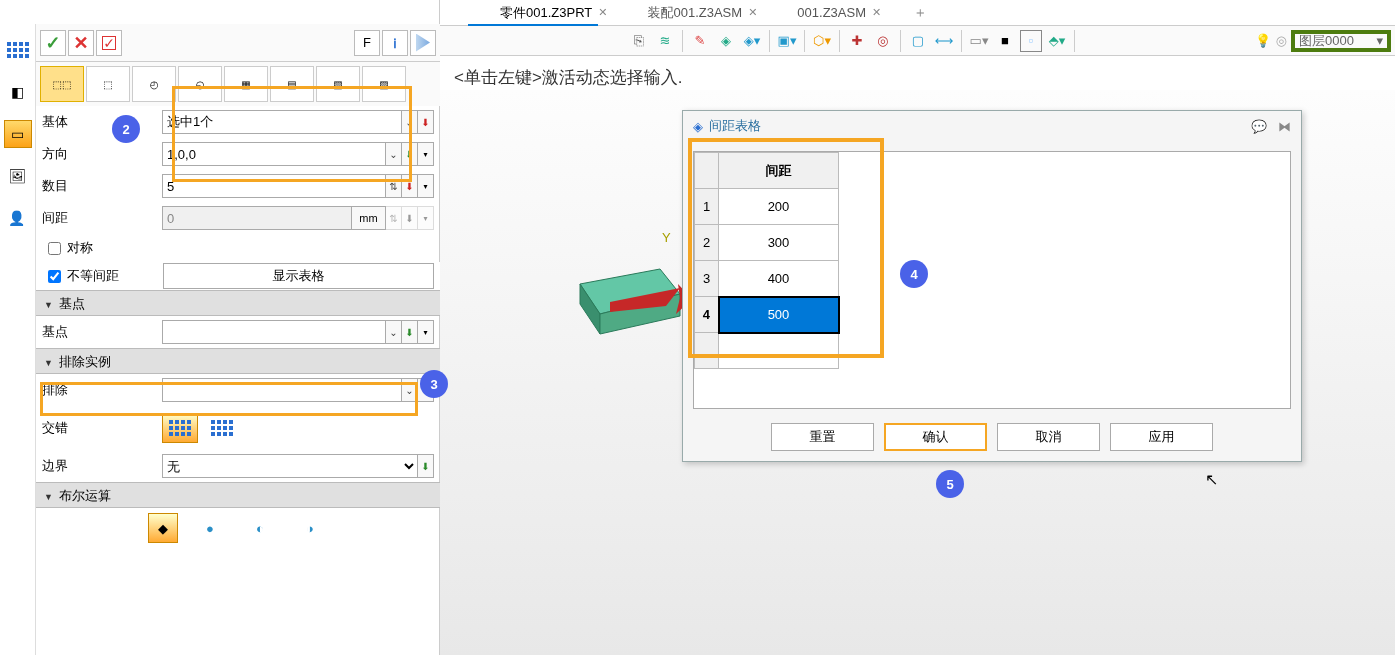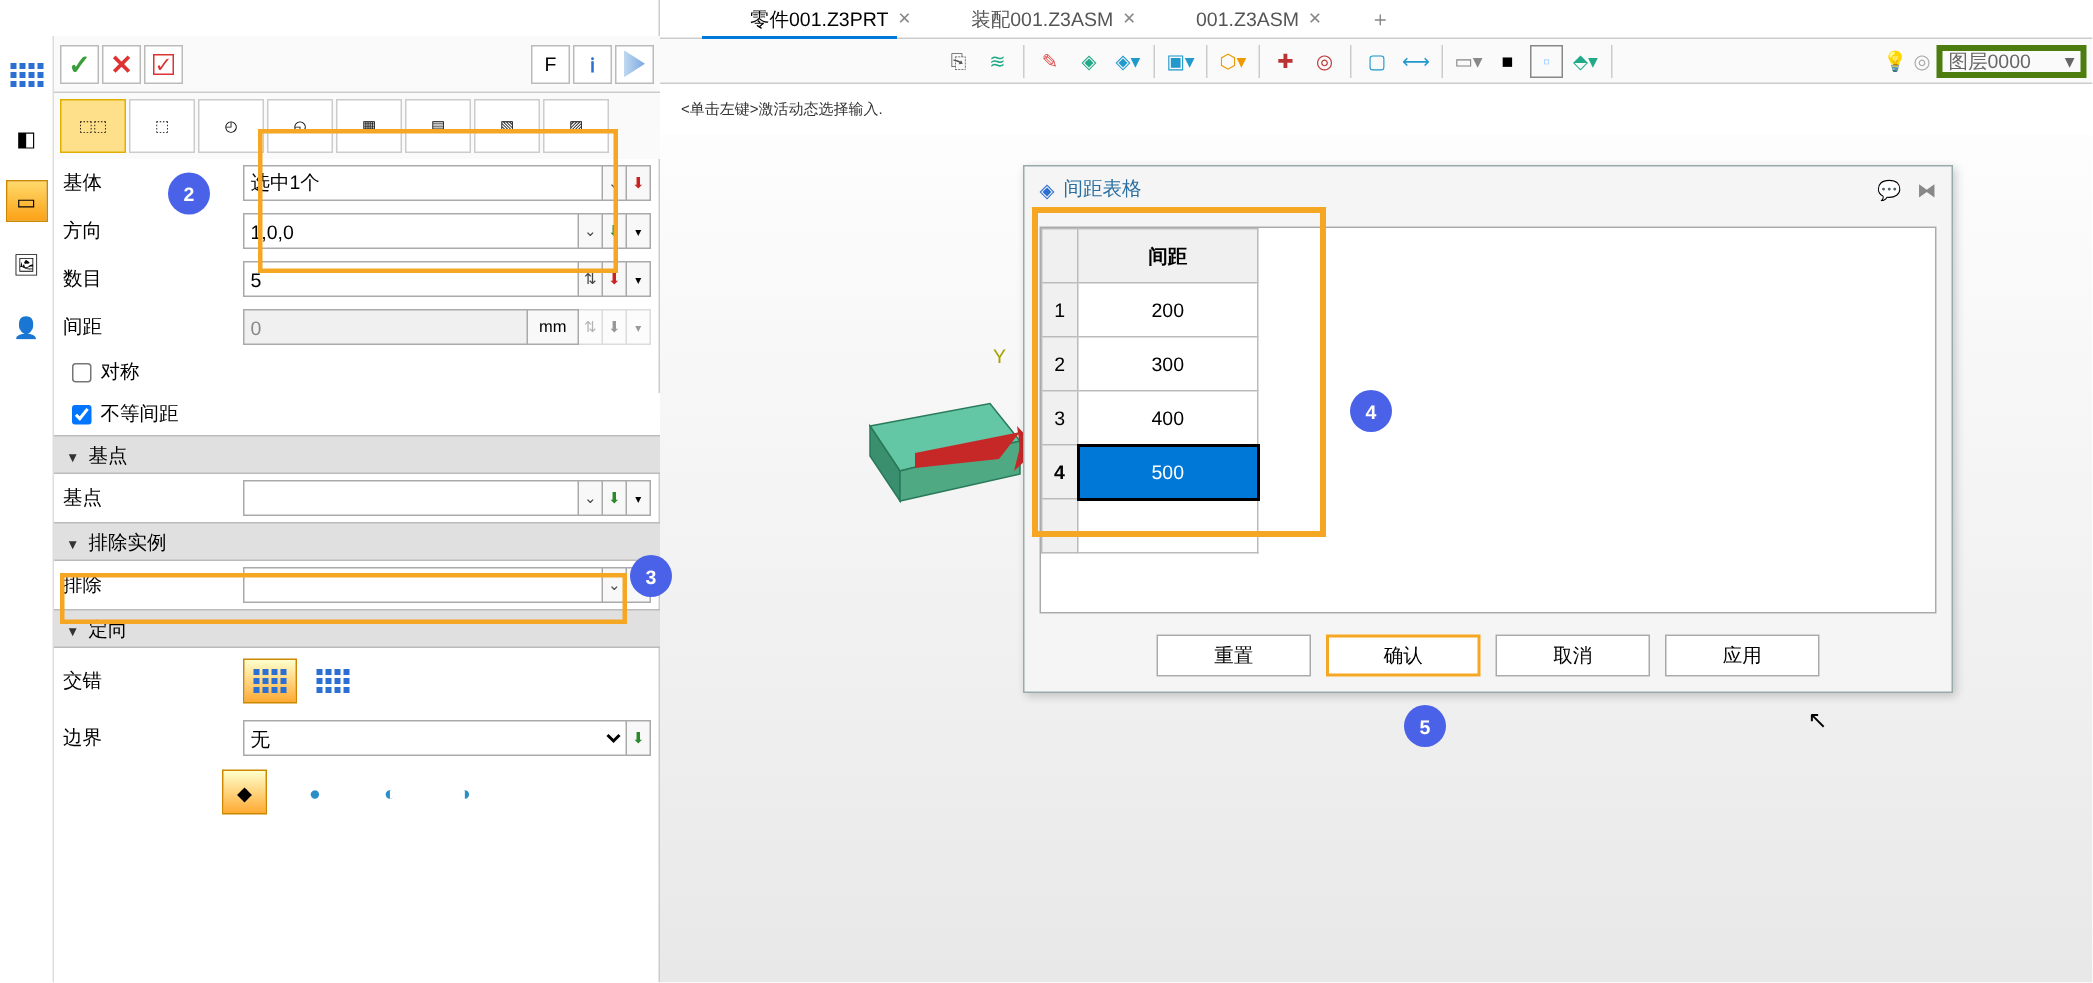--- a/index.html
+++ b/index.html
@@ -64,21 +64,21 @@
 .tab.act::after { content: ""; display: none; }
 .tab-plus { padding: 0 12px; color: #888; font-size: 14px; }
 .tab-underbar { position: absolute; left: 468px; top: 24px; width: 130px; height: 2px; background: #0078d7; }
 
 .wtoolbar { height: 30px; display: flex; align-items: center; padding: 0 4px; gap: 4px; border-bottom: 1px solid #ccc; background: #fafafa; }
 .wtb { width: 22px; height: 22px; display: flex; align-items: center; justify-content: center; font-size: 13px; color: #555; }
 .wtb.sep { width: 1px; background: #ccc; margin: 0 2px; }
 .layer { margin-left: auto; display: flex; align-items: center; gap: 4px; }
 .layer-sel { width: 100px; height: 22px; border: 4px solid #4d7c0f; padding: 0 4px; color: #666; display: flex; align-items: center; justify-content: space-between; }
 
-.hint { padding: 10px 14px; color: #333; font-size: 10px; }
+.hint { padding: 10px 14px; color: #333; font-size: 17px; }
 
 .canvas { position: absolute; left: 0; top: 90px; width: 955px; height: 565px; background: linear-gradient(#fdfdfd, #e8e8e8); }
 
 
 .dialog { position: absolute; left: 242px; top: 20px; width: 620px; border: 1px solid #9aa; background: #f5f5f5; box-shadow: 2px 2px 6px rgba(0,0,0,.2); }
 .dlg-title { height: 30px; display: flex; align-items: center; padding: 0 10px; color: #2a6fa0; font-size: 14px; gap: 6px; }
 .dlg-title .ttl-icons { margin-left: auto; display: flex; gap: 10px; color: #888; }
 .dlg-body { padding: 10px; }
 .tbl-wrap { width: 100%; height: 258px; border: 1px solid #aaa; background: #fff; }
 .tbl { border-collapse: collapse; }
@@ -218,40 +218,40 @@
     </div>
 
     <div class="chk-row">
         <input type="checkbox" style="">
         <span>对称</span>
       </div>
 
     <div class="chk-row" style="background:#fff;">
       <input type="checkbox" checked="" style="">
       <span style="width:96px;display:inline-block;">不等间距</span>
+      <button style="flex:1;height:26px;border:1px solid #aaa;background:#fff;cursor:pointer;">显示表格</button>
     </div>
 
     <div class="section-head"><span>基点</span></div>
     <div class="prop-row">
       <span class="prop-label">基点</span>
       <input class="prop-input" style="">
       <div class="prop-ctrl arrow">⌄</div>
       <div class="prop-ctrl green">⬇</div>
       <div class="prop-ctrl drop">▾</div>
     </div>
 
     <div class="section-head"><span>排除实例</span></div>
     <div class="prop-row">
       <span class="prop-label">排除</span>
       <input class="prop-input" style="">
       <div class="prop-ctrl arrow">⌄</div>
       <div class="prop-ctrl green">⬇</div>
     </div>
 
-    <div class="section-head"><span>定向</span></div>
     <div class="prop-row" style="height:44px;">
       <span class="prop-label">交错</span>
       <div class="pal a">
           <span class="dots6">
             <i></i>
             <i></i>
             <i></i>
             <i></i>
             <i></i>
             <i></i>
@@ -280,20 +280,21 @@
             <i></i>
           </span>
         </div>
     </div>
     <div class="prop-row">
       <span class="prop-label">边界</span>
       <select class="bdry"><option>无</option></select>
       <div class="prop-ctrl green">⬇</div>
     </div>
 
+    <div class="section-head"><span>布尔运算</span></div>
     <div class="prop-row" style="height:40px;justify-content:center;gap:14px;">
       <div class="pal a" style="width:30px;">◆</div>
       <div class="pal b" style="color:#2a8fc7;">●</div>
       <div class="pal b" style="color:#2a8fc7;">◐</div>
       <div class="pal b" style="color:#2a8fc7;">◑</div>
     </div>
   </div>
 
   <div class="hi-box-2"></div>
   <div class="hi-box-3"></div>

